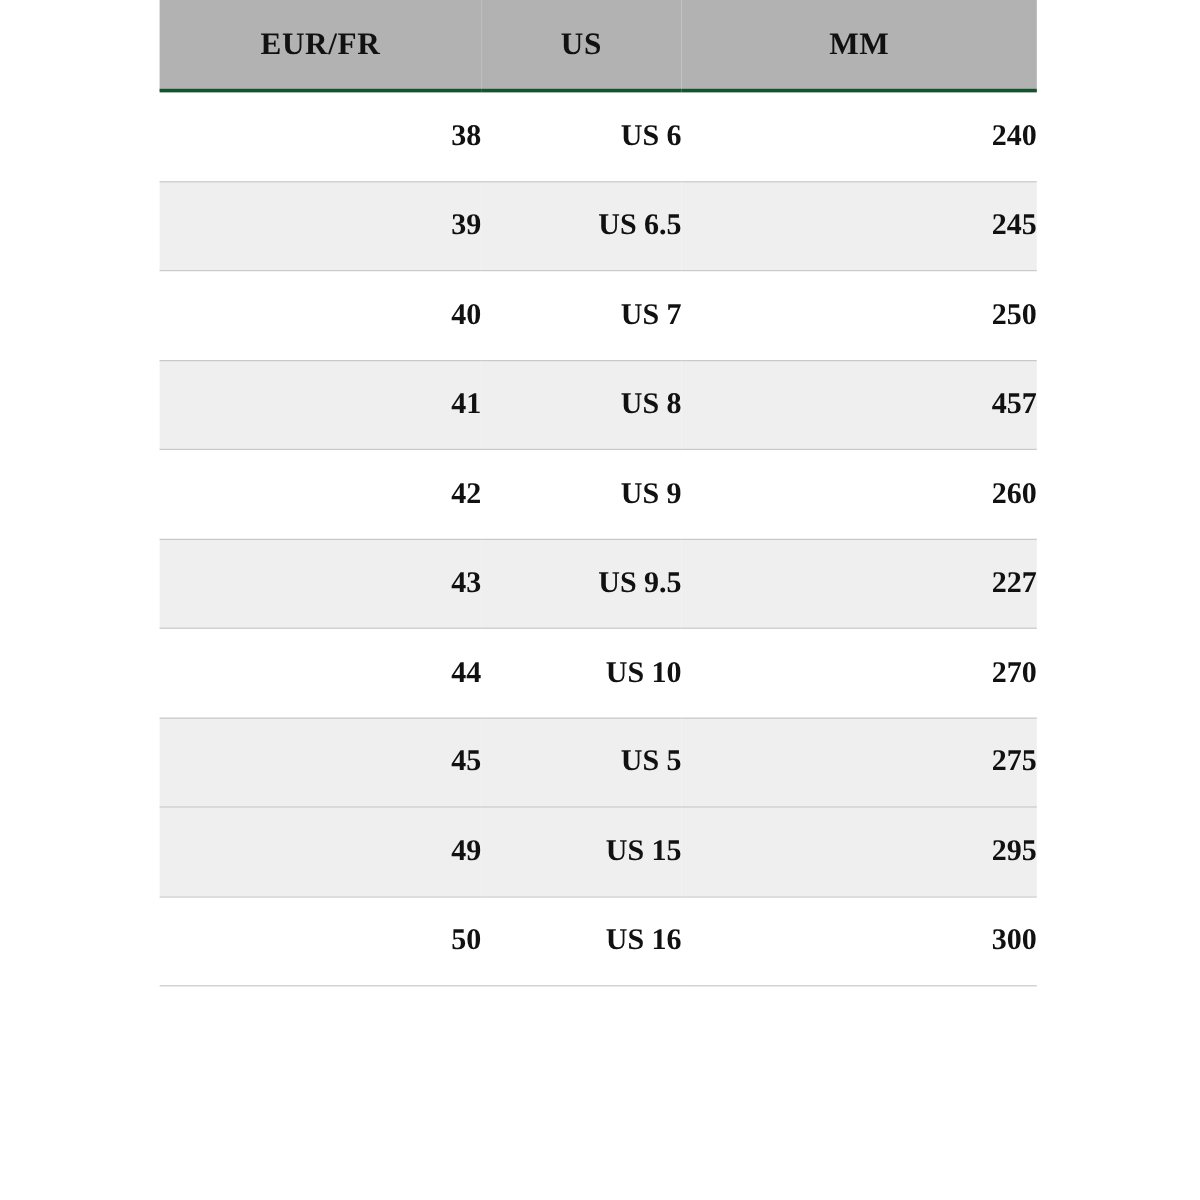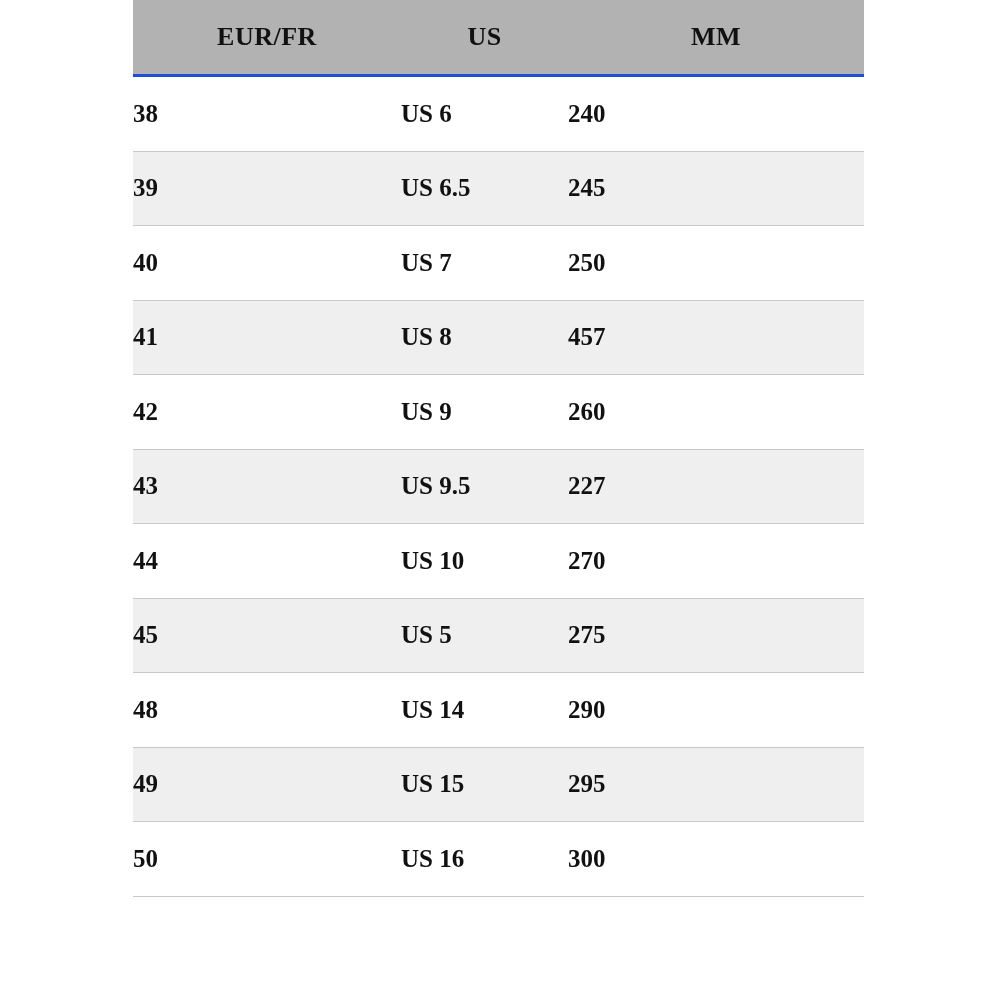--- a/index.html
+++ b/index.html
@@ -35,26 +35,26 @@
     font-size: 26px;
     font-weight: bold;
     height: 74px;
     padding: 0;
     text-align: center;
     vertical-align: middle;
     font-family: "Liberation Serif", serif;
     letter-spacing: 0.5px;
   }
   thead tr {
-    border-bottom: 3px solid #1d4ed8;
+    border-bottom: 3px solid #14532d;
   }
   tbody td {
     height: 73.5px;
     padding: 0;
-    text-align: left;
+    text-align: right;
     vertical-align: middle;
     font-size: 25px;
     font-weight: bold;
     color: #111111;
     border-bottom: 1px solid #c9c9c9;
     font-family: "Liberation Serif", serif;
   }
   tbody tr.alt td {
     background: #efefef;
     margin-top: 43px;
@@ -115,25 +115,20 @@
       <tr class="plain">
         <td class="col-eur">44</td>
         <td>US 10</td>
         <td>270</td>
       </tr>
       <tr class="alt">
         <td class="col-eur">45</td>
         <td>US 5</td>
         <td>275</td>
       </tr>
-      <tr class="plain">
-        <td class="col-eur">48</td>
-        <td>US 14</td>
-        <td>290</td>
-      </tr>
       <tr class="alt">
         <td class="col-eur">49</td>
         <td>US 15</td>
         <td>295</td>
       </tr>
       <tr class="plain">
         <td class="col-eur">50</td>
         <td>US 16</td>
         <td>300</td>
       </tr>

